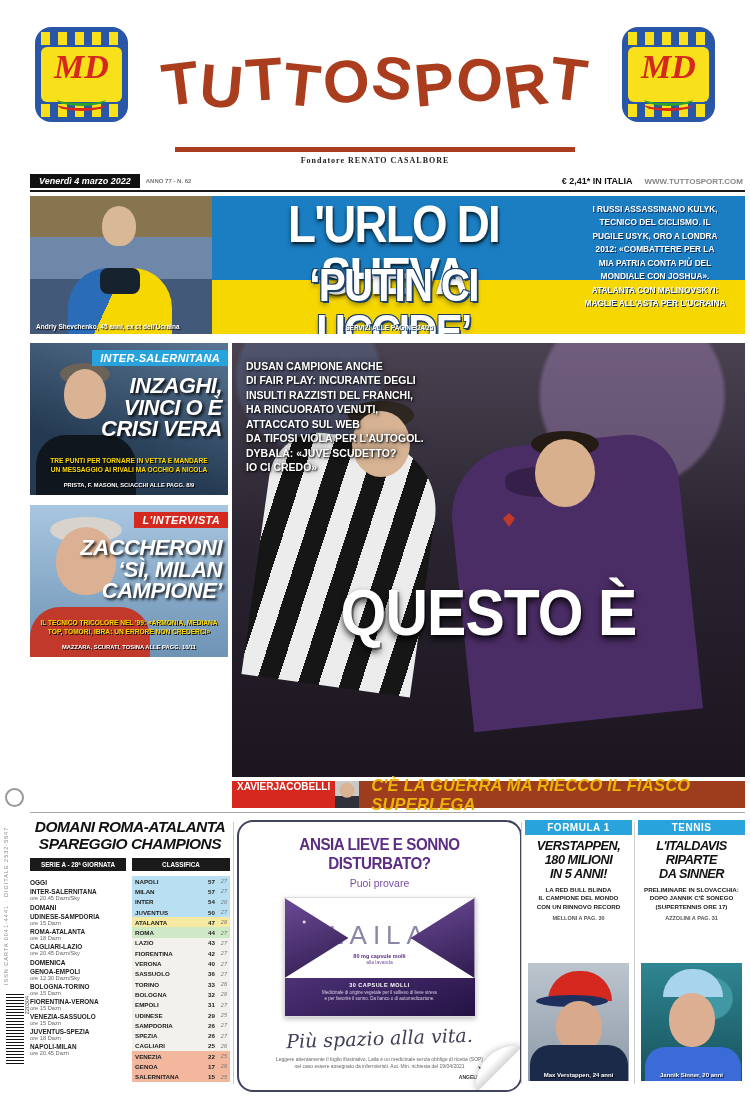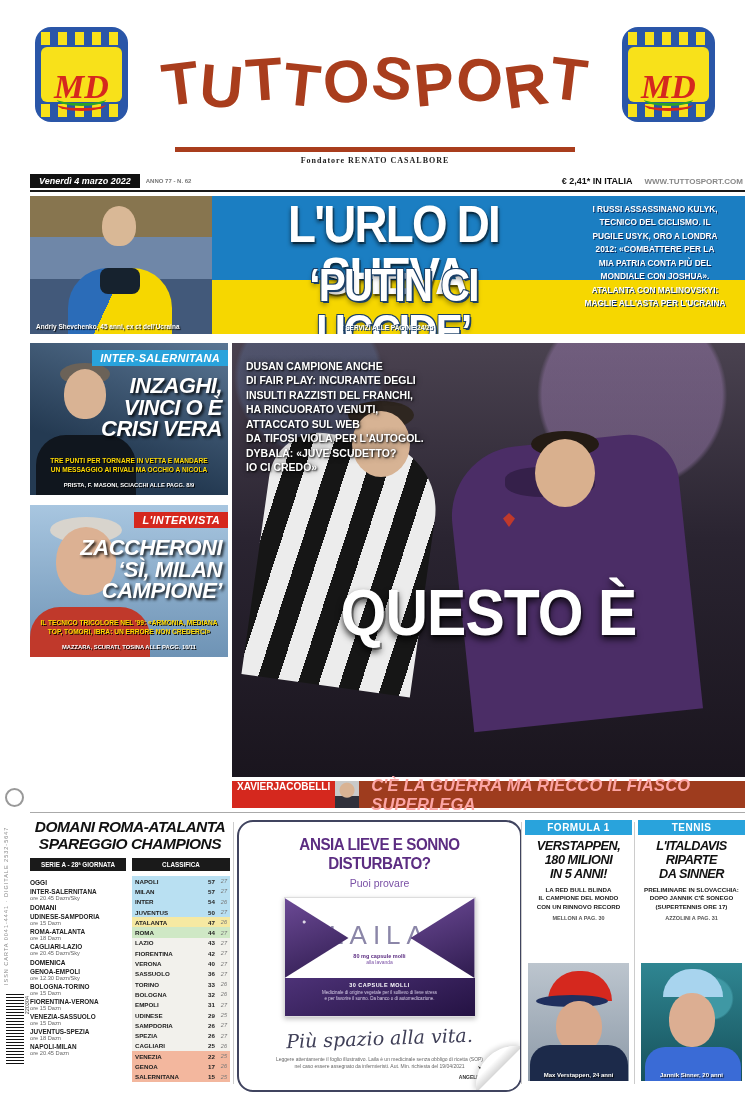--- a/index.html
+++ b/index.html
@@ -8,21 +8,21 @@
   .abs{position:absolute;}
   .preline{white-space:pre-line;}
 
   
   .md-logo{width:93px;height:95px;background:#2a56a8;border-radius:16px;overflow:hidden;}
   .md-strip{position:absolute;left:6px;right:6px;height:13px;
             background:repeating-linear-gradient(90deg,#f8e11a 0 9px,#2a56a8 9px 17px);}
   .md-strip.top{top:5px;} .md-strip.bot{bottom:5px;}
   .md-inner{position:absolute;left:6px;right:6px;top:20px;bottom:20px;background:#f8e11a;border-radius:6px;}
   .md-text{position:absolute;left:0;right:0;top:22%;text-align:center;color:#d5281e;
-           font-family:"Liberation Serif",serif;font-weight:900;font-size:34px;font-style:italic;margin-top:20px;}
+           font-family:"Liberation Serif",serif;font-weight:900;font-size:34px;font-style:italic;}
   .md-arc{position:absolute;left:24%;width:52%;height:10px;border-bottom:3px solid;border-radius:50%;}
   .md-arc.g{bottom:16px;border-color:#2aa12a;}
   .md-arc.r{bottom:11px;border-color:#d5281e;}
 
   #logo-letters{position:absolute;left:150px;top:52px;width:450px;text-align:center;
                 color:#a93d1d;font-weight:900;font-size:60px;letter-spacing:2px;line-height:1;}
   #logo-letters span{display:inline-block;}
   .logo-underline{left:175px;top:147px;width:400px;height:5px;background:#a93d1d;}
   .founder{left:0;top:156px;width:750px;text-align:center;font-size:8px;font-weight:700;
            letter-spacing:1px;color:#222;font-family:"Liberation Serif",serif;}
@@ -119,21 +119,21 @@
      font-size:6.2px;font-weight:700;letter-spacing:.2px;}
   .band-byline .hl-blue{background:#2d7fd4;padding:0 2px;}
 
   
   .edstrip{left:232px;top:781px;width:513px;height:27px;display:flex;align-items:stretch;}
   .ed-author{background:#d5281e;color:#fff;font-weight:900;font-size:10px;line-height:1.1;
      display:flex;flex-direction:row;justify-content:center;padding:0 5px;}
   .ed-photo{width:24px;background:
      radial-gradient(circle at 50% 34%,#d9b394 0 7px,transparent 8px),
      linear-gradient(180deg,#c9c9c9 0 55%,#30303a 55%);}
-  .ed-bar{flex:1;background:#9e3c1e;color:#fca5a5;display:flex;align-items:center;
+  .ed-bar{flex:1;background:#9e3c1e;color:#eab308;display:flex;align-items:center;
      font-weight:900;font-style:italic;font-size:16.5px;padding-left:12px;letter-spacing:.2px;}
 
   
   .blbox{left:30px;top:818px;width:200px;}
   .bl-title{text-align:center;font-weight:900;font-style:italic;font-size:15.5px;line-height:1.12;
      color:#111;letter-spacing:-.5px;}
   .bl-heads{position:relative;margin-top:5px;height:13px;}
   .bl-chip{position:absolute;top:0;background:#1a1a1a;color:#fff;font-weight:800;font-size:6.3px;
      height:13px;line-height:13px;text-align:center;}
   .chip-fix{left:0;width:96px;} .chip-cls{left:102px;width:98px;}

